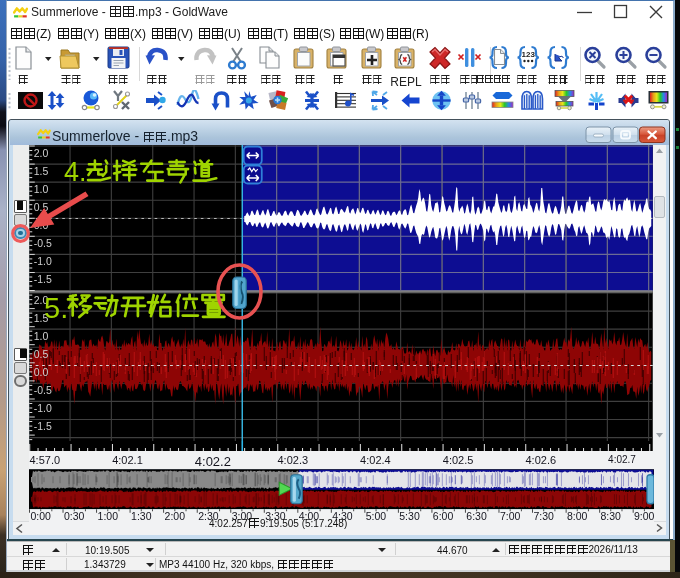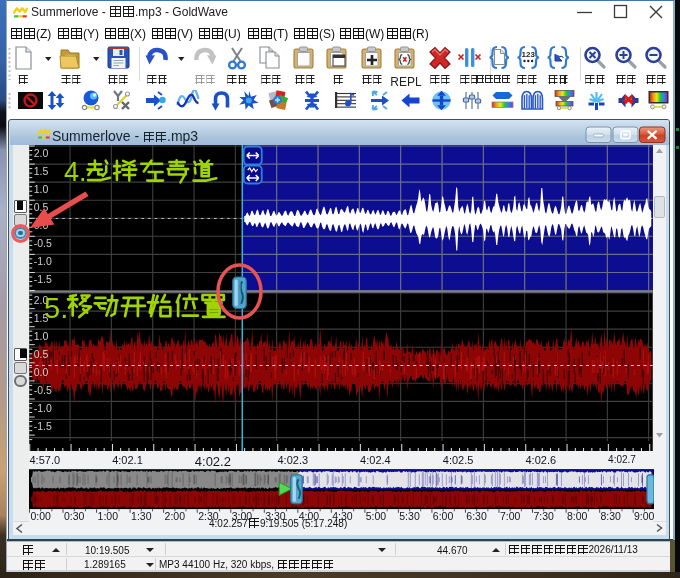--- a/index.html
+++ b/index.html
@@ -553,21 +553,21 @@
 <div class="a" style="left:22px;top:544px;font-size:11px;color:#111"><i class="cj c10"></i></div>
 <div class="a tri-u" style="left:52px;top:548px"></div>
 <div class="a" style="left:85px;top:544.5px;font-size:10px;color:#111">10:19.505</div>
 <div class="a tri-d" style="left:146px;top:548px"></div>
 <div class="a" style="left:209px;top:518px;font-size:10px;color:#111;white-space:nowrap">4:02.257<i class="cj c10"></i>9:19.505&nbsp;(5:17.248)</div>
 <div class="a tri-d" style="left:378px;top:548px"></div>
 <div class="a" style="left:437px;top:544.5px;font-size:10px;color:#111">44.670</div>
 <div class="a tri-u" style="left:492px;top:548px"></div>
 <div class="a" style="left:508px;top:544px;font-size:10px;color:#111;white-space:nowrap"><i class="cj c9"></i><i class="cj c9"></i><i class="cj c9"></i><i class="cj c9"></i><i class="cj c9"></i><i class="cj c9"></i><i class="cj c9"></i>2026/11/13</div>
 <div class="a" style="left:22px;top:558.5px;font-size:11px;color:#111"><i class="cj c10"></i><i class="cj c10"></i></div>
-<div class="a" style="left:84px;top:559px;font-size:10px;color:#111">1.289165</div>
+<div class="a" style="left:84px;top:559px;font-size:10px;color:#111">1.343729</div>
 <div class="a tri-d" style="left:146px;top:562.5px"></div>
 <div class="a" style="left:159px;top:559px;font-size:10px;color:#111;white-space:nowrap">MP3 44100 Hz, 320 kbps, <i class="cj c9"></i><i class="cj c9"></i><i class="cj c9"></i><i class="cj c9"></i><i class="cj c9"></i></div>
 <div class="a" style="left:66px;top:543px;width:1px;height:12px;background:#d0d0d0"></div>
 <div class="a" style="left:165px;top:543px;width:1px;height:12px;background:#d0d0d0"></div>
 <div class="a" style="left:395px;top:543px;width:1px;height:12px;background:#d0d0d0"></div>
 <div class="a" style="left:505px;top:543px;width:1px;height:12px;background:#d0d0d0"></div>
 <div class="a" style="left:66px;top:557.5px;width:1px;height:12px;background:#d0d0d0"></div>
 <div class="a" style="left:155px;top:557.5px;width:1px;height:12px;background:#d0d0d0"></div>
 <div class="a" style="left:7px;top:570px;width:666px;height:2px;background:#cfd2d6"></div>
 <div class="a" style="left:0;top:0;width:6px;height:578px;background:linear-gradient(to bottom,

